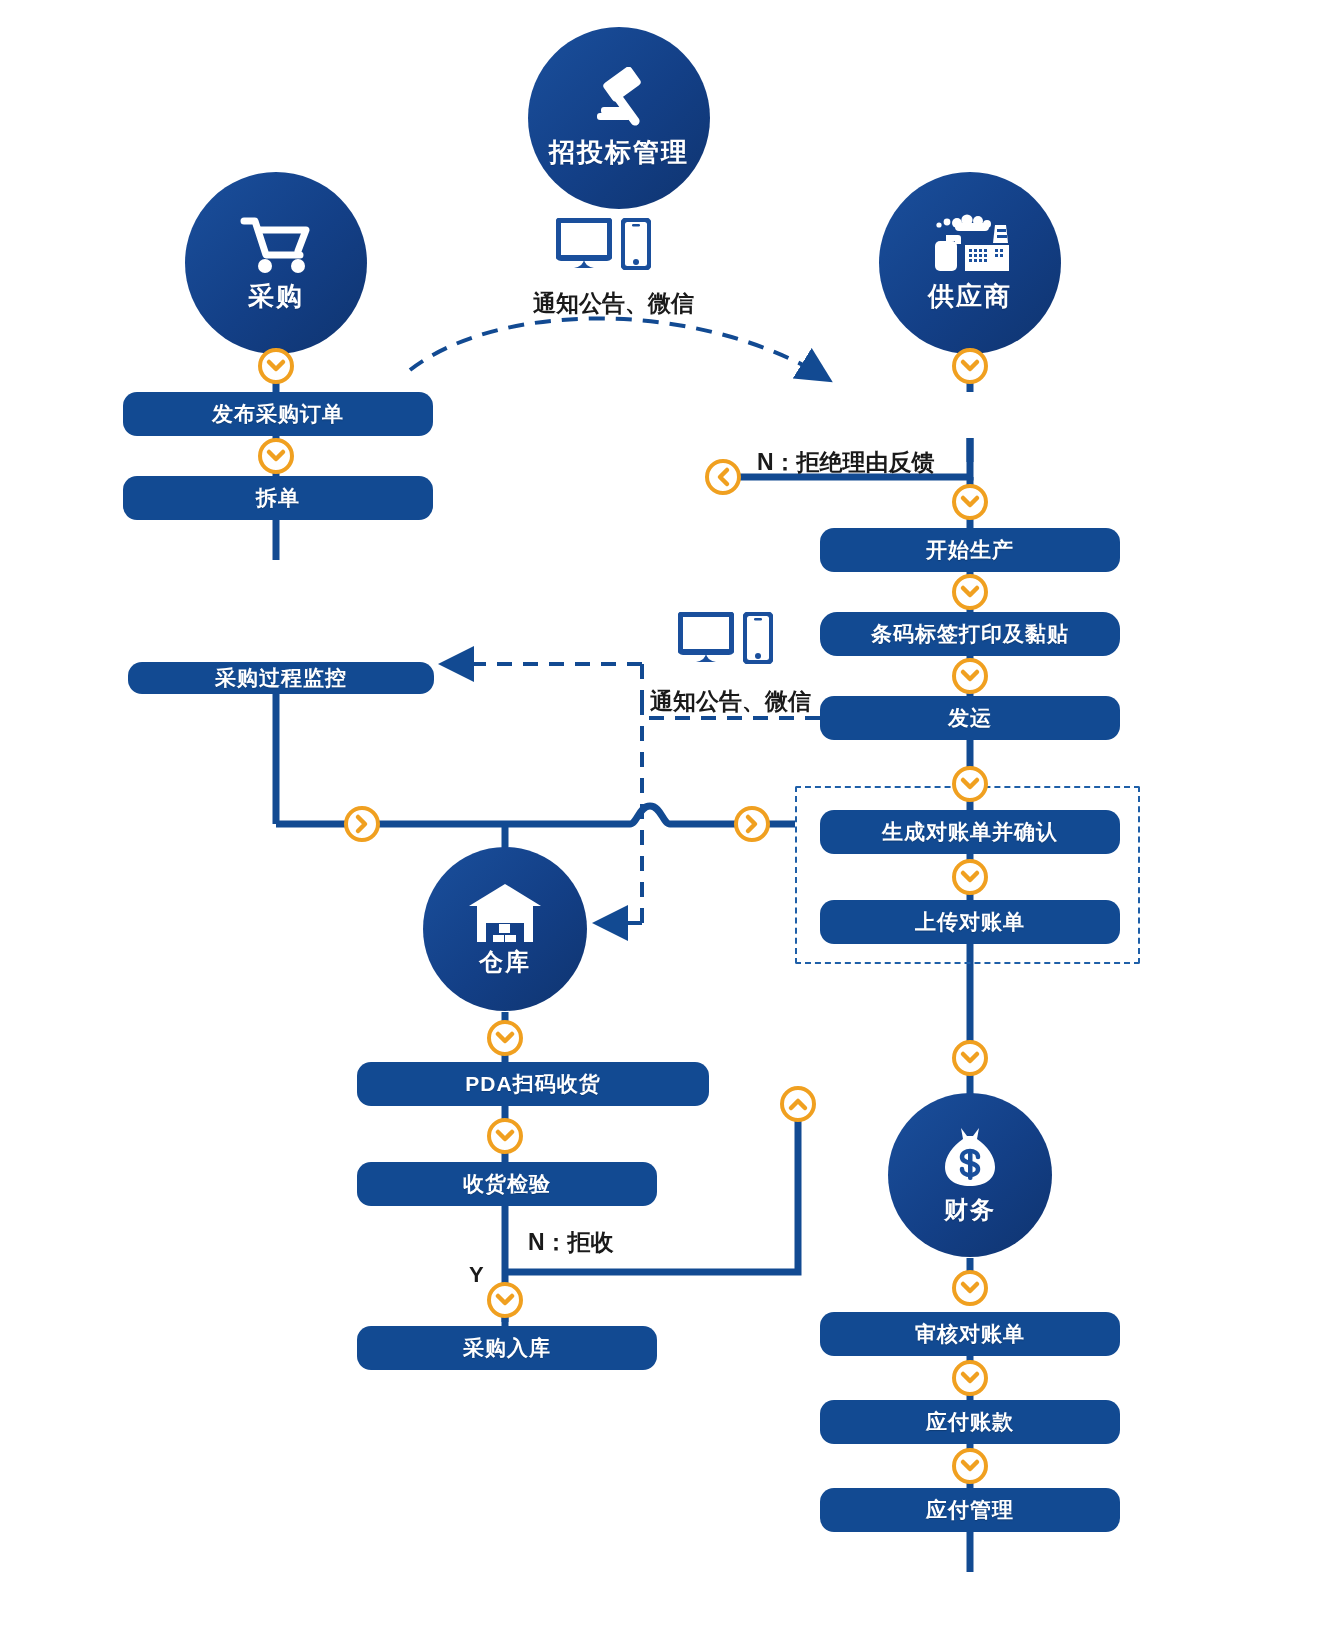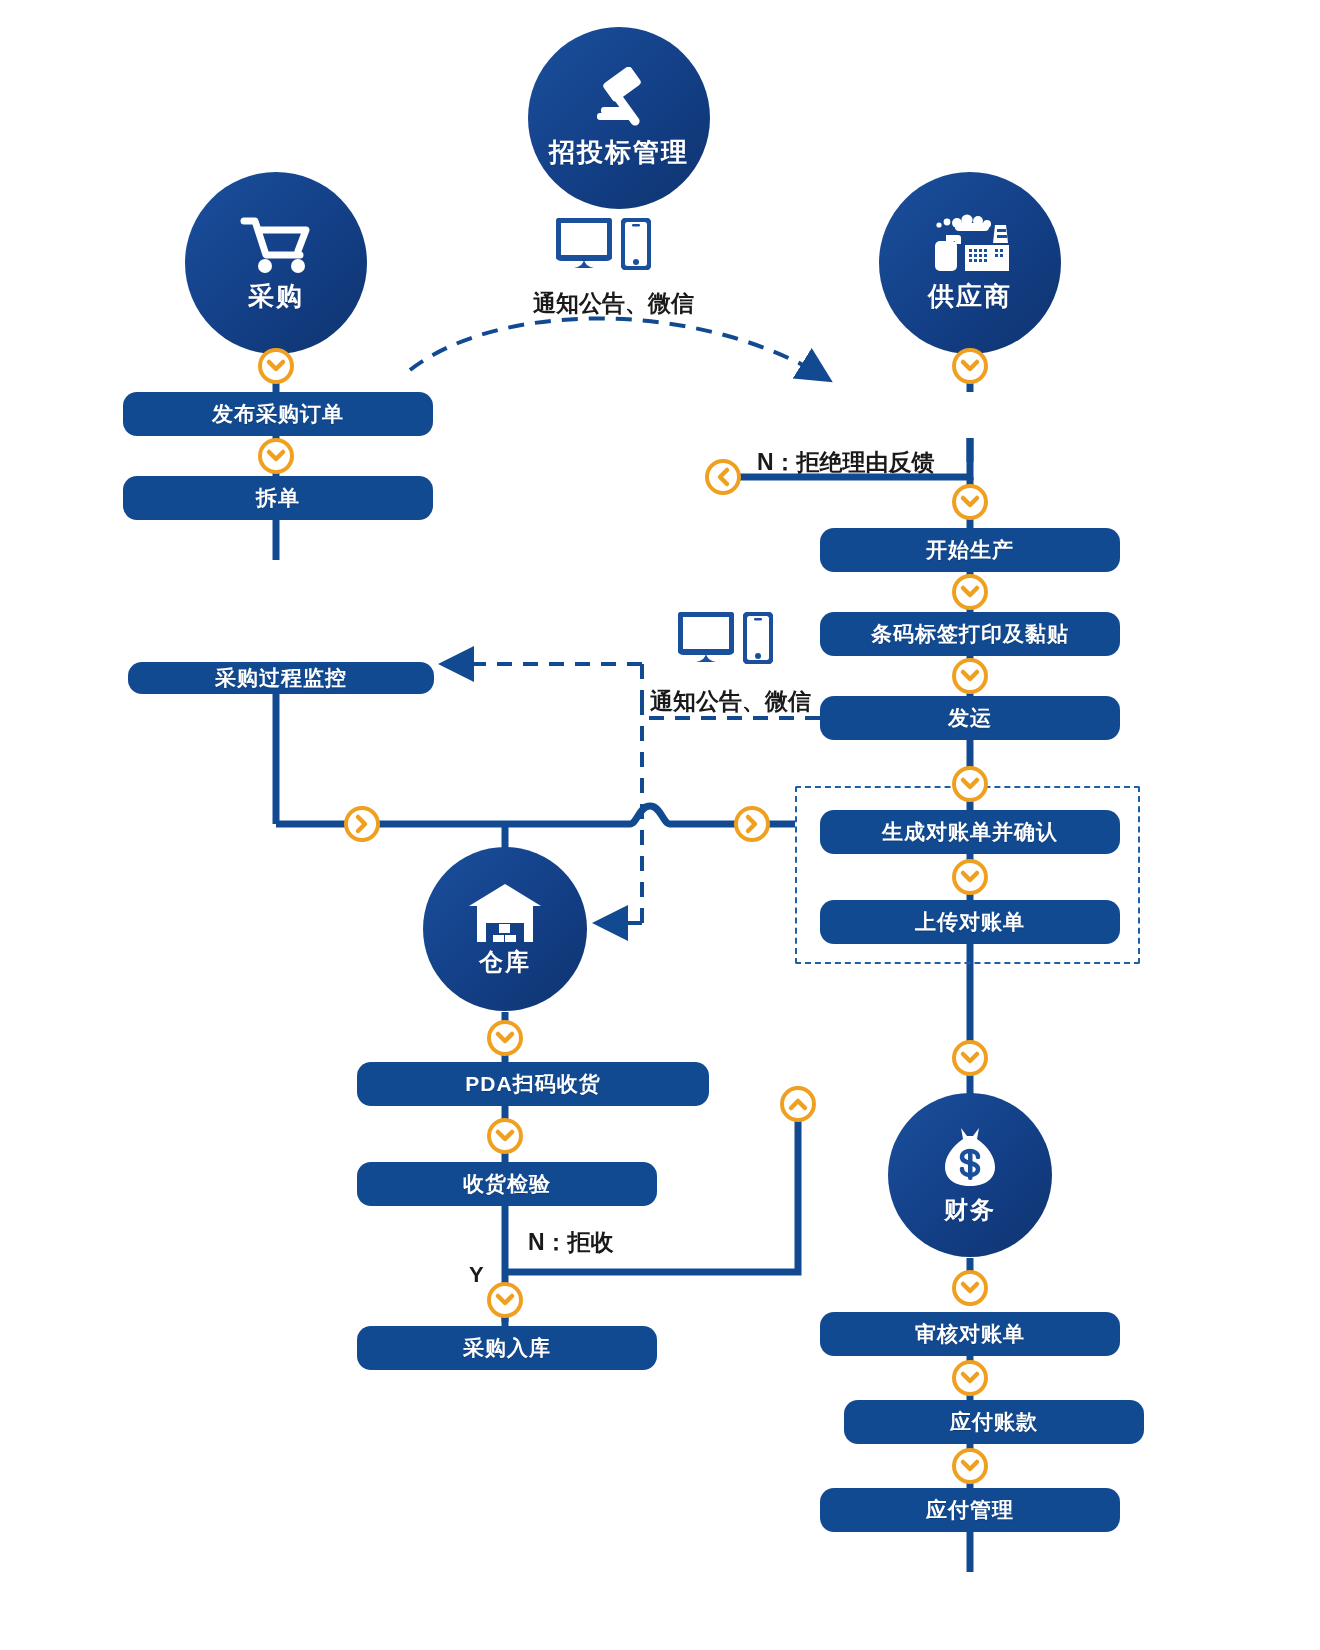--- a/index.html
+++ b/index.html
@@ -269,21 +269,21 @@
 
   <div class="pill" style="left:128px;top:662px;width:306px;height:32px;justify-content:center;">
     <span>采购过程监控</span>
   </div>
 
 
   <div class="pill" style="left:820px;top:528px;width:300px;height:44px;">
     <span>开始生产</span>
   </div>
 
-  <div class="pill" style="left:820px;top:612px;width:300px;height:44px;">
+  <div class="pill" style="left:820px;top:612px;width:300px;height:44px;border-radius:17px;">
     <span>条码标签打印及黏贴</span>
   </div>
 
   <div class="pill" style="left:820px;top:696px;width:300px;height:44px;">
     <span>发运</span>
   </div>
 
   <div class="pill" style="left:820px;top:810px;width:300px;height:44px;">
     <span>生成对账单并确认</span>
   </div>
@@ -301,21 +301,21 @@
   </div>
 
   <div class="pill" style="left:357px;top:1326px;width:300px;height:44px;">
     <span>采购入库</span>
   </div>
 
   <div class="pill" style="left:820px;top:1312px;width:300px;height:44px;text-align:center;">
     <span>审核对账单</span>
   </div>
 
-  <div class="pill" style="left:820px;top:1400px;width:300px;height:44px;margin-left:24px;">
+  <div class="pill" style="left:820px;top:1400px;width:300px;height:44px;">
     <span>应付账款</span>
   </div>
 
   <div class="pill" style="left:820px;top:1488px;width:300px;height:44px;">
     <span>应付管理</span>
   </div>
 
   <svg style="position:absolute;left:0;top:0;width:1320px;height:1650px;pointer-events:none;" viewBox="0 0 1320 1650">
     <g fill="#fff" stroke="#f0a020" stroke-width="4">
 

